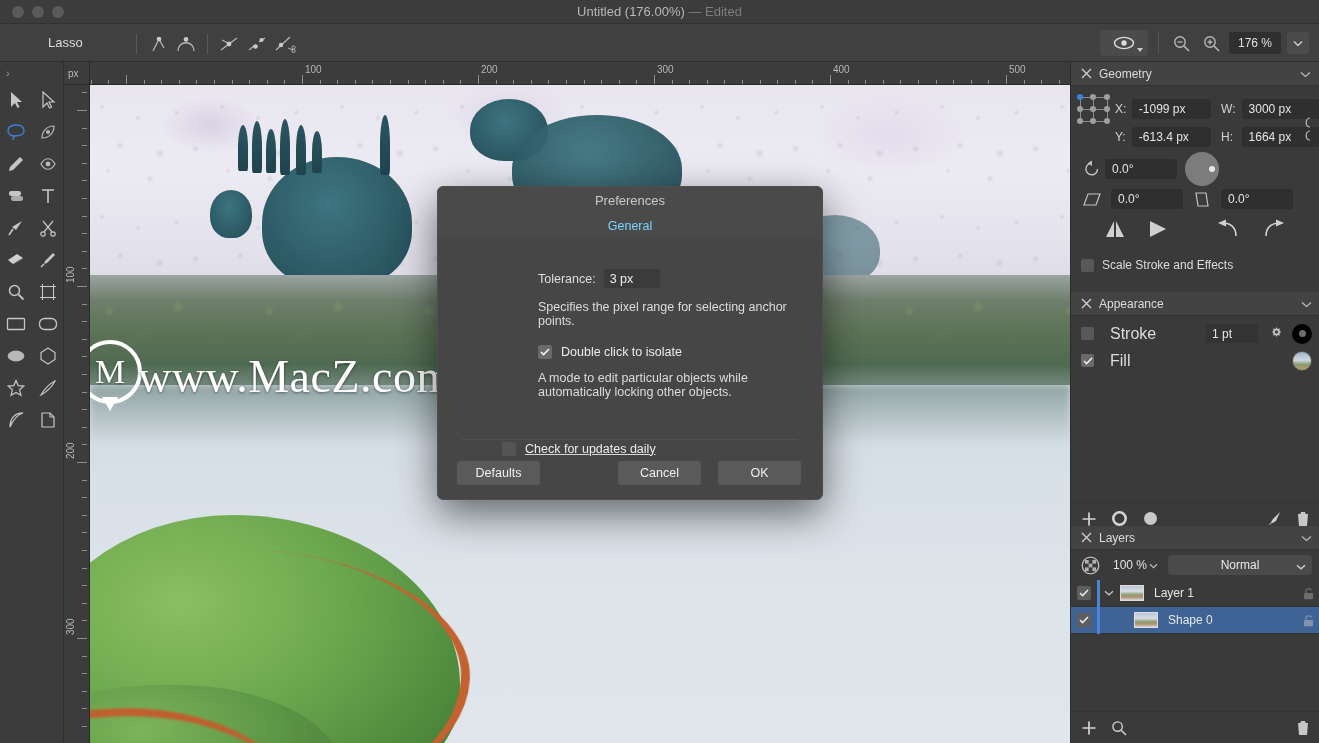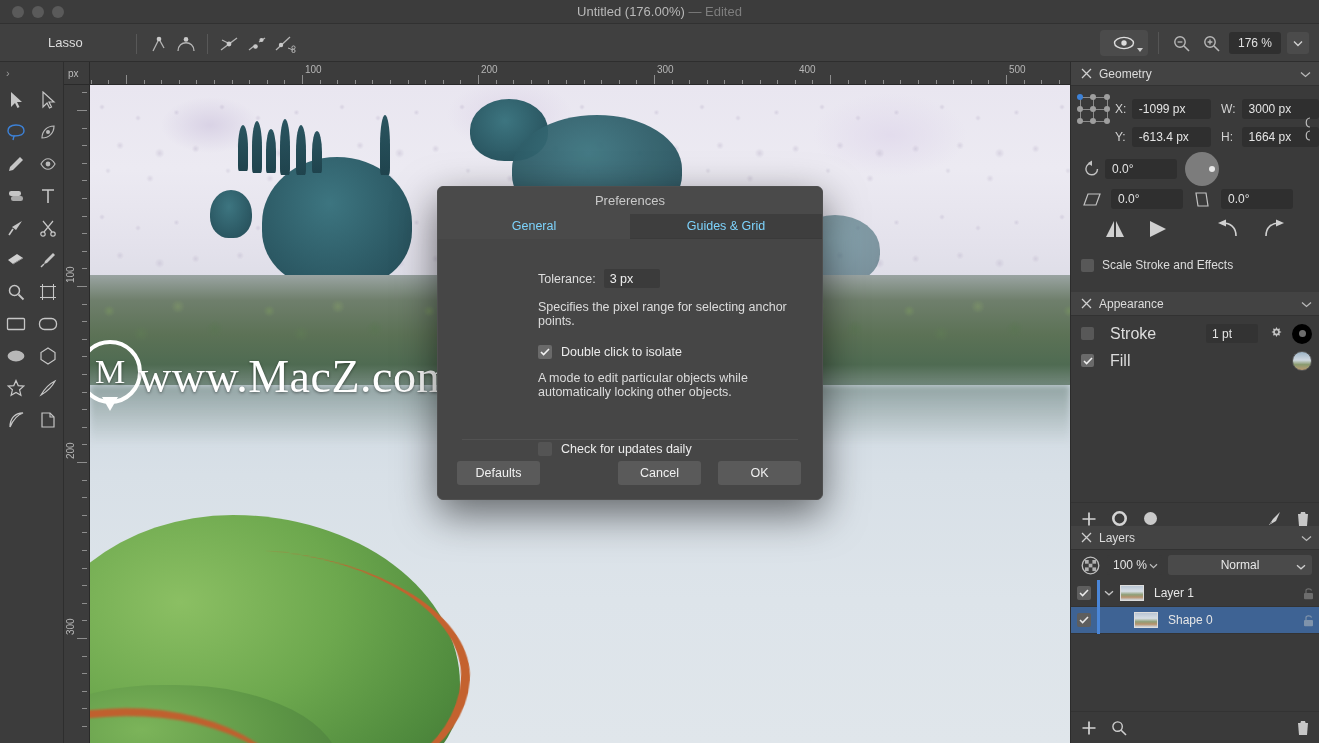--- a/index.html
+++ b/index.html
@@ -385,21 +385,21 @@
   .m-chkrow { display:flex; align-items:center; padding-left:100px; margin-top:16px; }
   .m-chk {
     width:14px; height:14px; border-radius:2px; background:#6a6a6a;
     display:flex; align-items:center; justify-content:center; margin-right:9px;
   }
   .m-chk.off { background:#545454; }
   .m-chk-lbl { font-size:12.5px; color:#ececec; }
   .m-hr {
     position:absolute; left:24px; right:24px; top:200px; height:1px; background:#525252;
   }
-  .m-chkrow2 { display:flex; align-items:center; padding-left:100px; margin-top:42px; }
+  .m-chkrow2 { display:flex; align-items:center; padding-left:64px; margin-top:42px;text-decoration:underline; }
   .mbtn {
     position:absolute; height:24px; background:#5a5a5a; border-radius:3px;
     display:flex; align-items:center; justify-content:center;
     font-size:12.5px; color:#f0f0f0;
   }
   #btn-def { left:457px; width:83px; }
   #btn-cancel { left:618px; width:83px; }
   #btn-ok { left:718px; width:83px; }
 </style>
 </head>
@@ -677,21 +677,21 @@
       <span class="tick rh-minor" style="left: 863.2px;"></span>
       <span class="tick rh-minor" style="left: 880.8px;"></span>
       <span class="tick rh-minor" style="left: 898.4px;"></span>
       <span class="tick rh-major" style="left: 916px;"></span>
       <span class="tick rh-minor" style="left: 933.6px;"></span>
       <span class="tick rh-minor" style="left: 951.2px;"></span>
       <span class="tick rh-minor" style="left: 968.8px;"></span>
       <span class="rh-lbl" style="left: 215px;">100</span>
       <span class="rh-lbl" style="left: 391px;">200</span>
       <span class="rh-lbl" style="left: 567px;">300</span>
-      <span class="rh-lbl" style="left: 709px;">400</span>
+      <span class="rh-lbl" style="left: 743px;">400</span>
       <span class="rh-lbl" style="left: 919px;">500</span>
     </div>
   <div class="ruler-v">
       <span class="tick rv-minor" style="top: 7.4px;"></span>
       <span class="tick rv-major" style="top: 25px;"></span>
       <span class="tick rv-minor" style="top: 42.6px;"></span>
       <span class="tick rv-minor" style="top: 60.2px;"></span>
       <span class="tick rv-minor" style="top: 77.8px;"></span>
       <span class="tick rv-minor" style="top: 95.4px;"></span>
       <span class="tick rv-minor" style="top: 113px;"></span>
@@ -1047,21 +1047,20 @@
           </span>
       </div>
     </div>
   </div>
 
   <div class="modal-shadow"></div>
   <div class="modal">
     <div class="modal-title">Preferences</div>
     <div class="tabs">
       <div class="tab active">General</div>
-      <div class="tab">Guides &amp; Grid</div>
     </div>
     <div class="modal-body">
       <div class="m-row">
         <span class="m-lbl">Tolerance:</span>
         <span class="tol-fld">3 px</span>
       </div>
       <div class="m-desc">Specifies the pixel range for selecting anchor points.</div>
 
       <div class="m-chkrow">
         <span class="m-chk">

